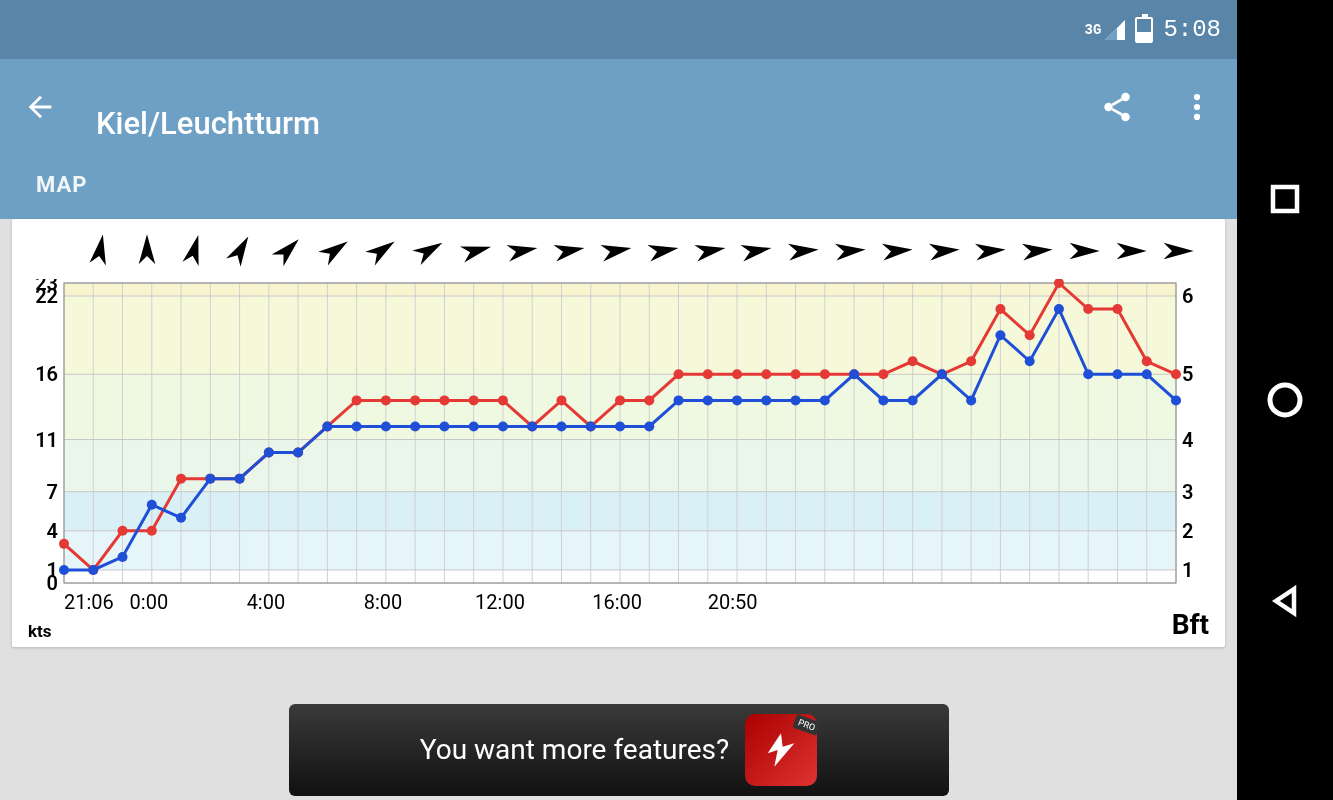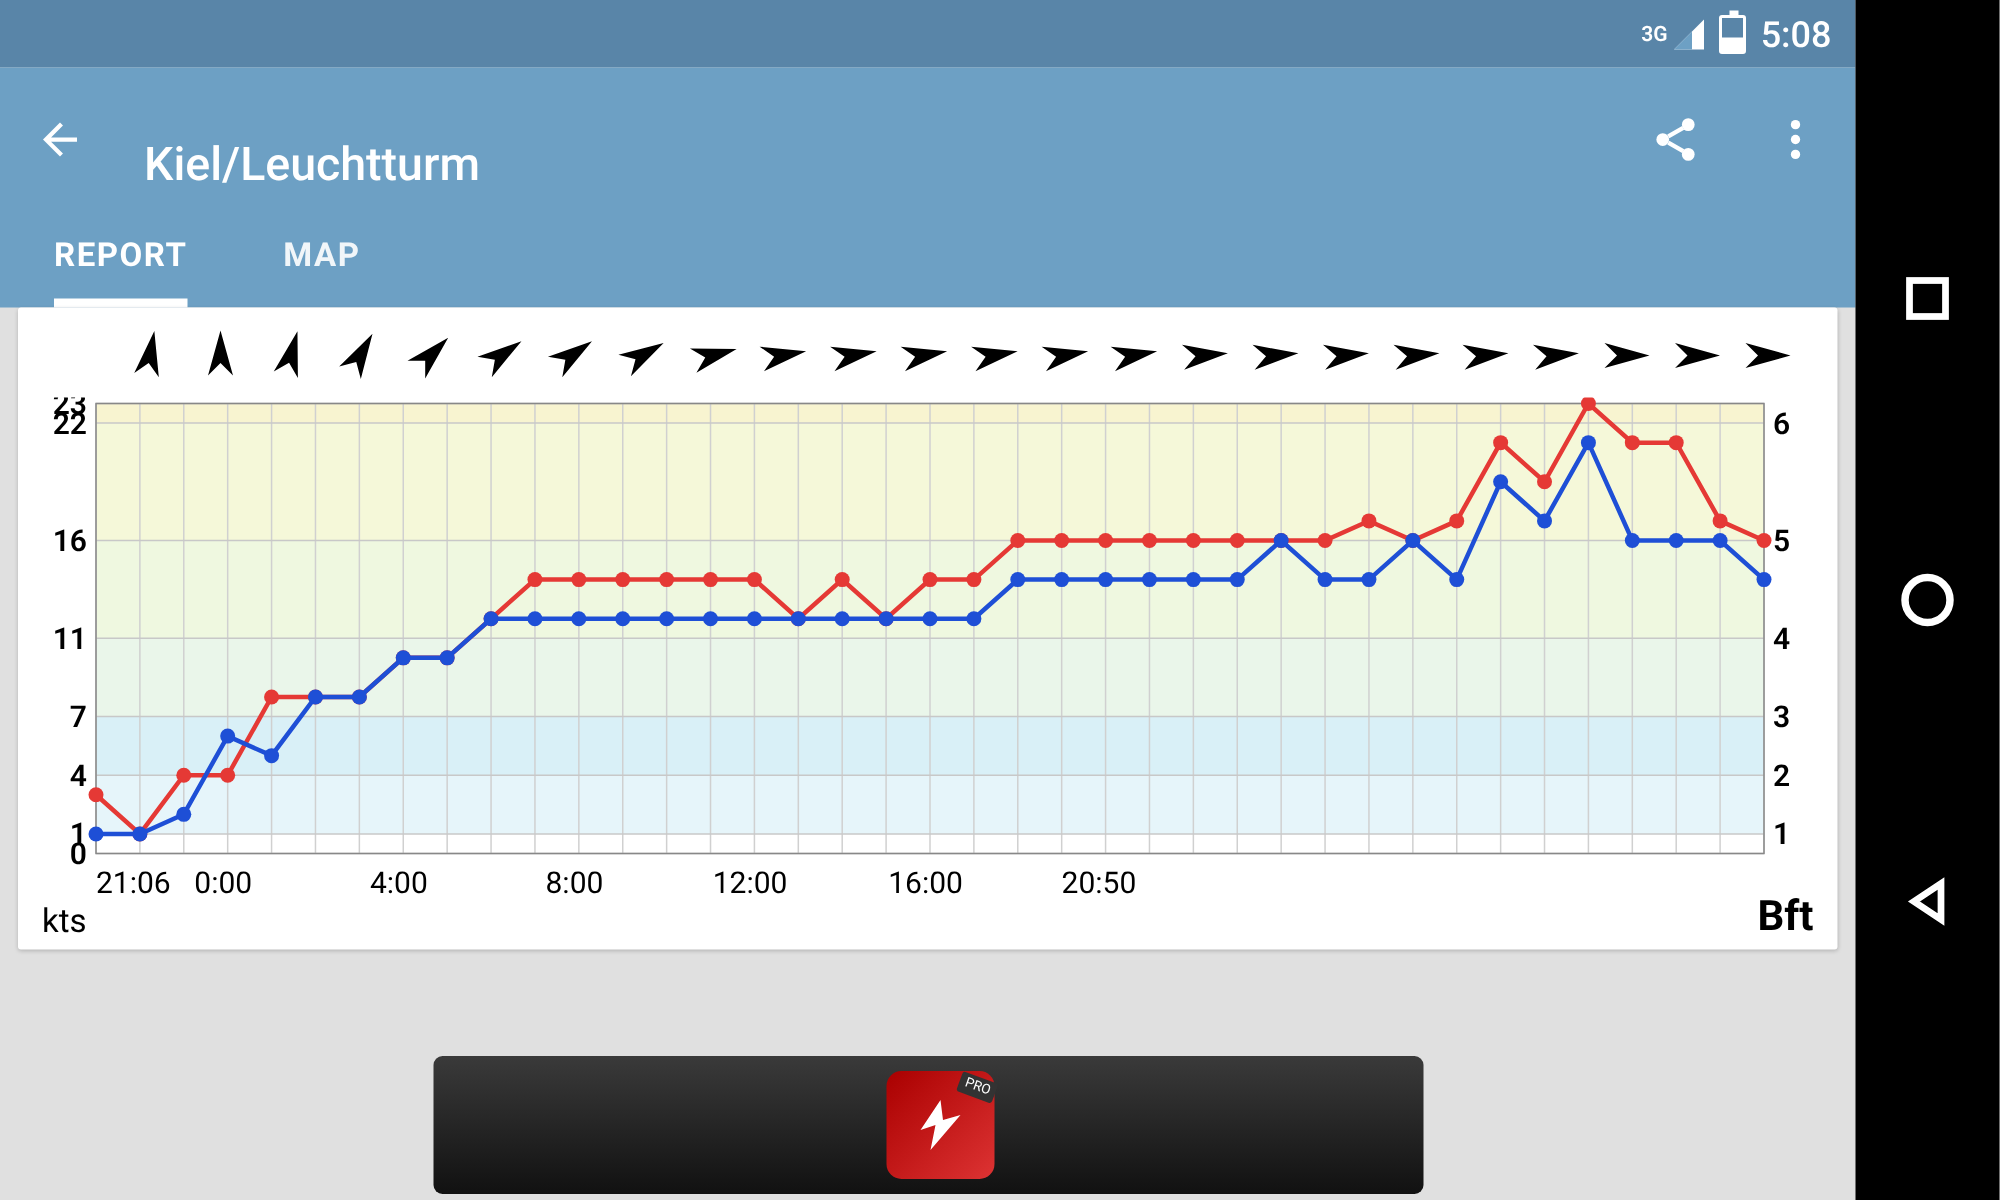--- a/index.html
+++ b/index.html
@@ -1,33 +1,33 @@
 <!DOCTYPE html>
 <html><head>
 <meta charset="utf-8">
 <style>
   * { box-sizing: border-box; margin: 0; padding: 0; }
   html, body { width: 1333px; height: 800px; font-family: Roboto, Arial, sans-serif; overflow: hidden; background: #e0e0e0; }
   .screen { position: relative; width: 1237px; height: 800px; background: #e0e0e0; float: left; }
   .navbar { position: absolute; right: 0; top: 0; width: 96px; height: 800px; background: #000; display: flex; flex-direction: column; justify-content: space-around; align-items: center; padding: 100px 0; }
   .navbar svg { fill: none; stroke: #fff; stroke-width: 3; }
-  .statusbar { height: 45px; background: #5985a8; color: #fff; display: flex; justify-content: flex-end; align-items: center; padding: 0 16px; font-size: 24px; font-weight: 500; gap: 10px; }
+  .statusbar { height: 59px; background: #5985a8; color: #fff; display: flex; justify-content: flex-end; align-items: center; padding: 0 16px; font-size: 24px; font-weight: 500; gap: 10px; font-family: Liberation Mono, monospace; }
   .status-icons { display: flex; align-items: center; gap: 8px; }
   .appbar { background: #6da0c4; color: #fff; }
   .appbar-top { display: flex; align-items: center; height: 96px; padding: 0 16px; gap: 32px; }
   .appbar-top .title { font-size: 31px; font-weight: 500; flex: 1; margin-top: 32px; }
   .appbar-top .icon-btn { width: 48px; height: 48px; display: flex; align-items: center; justify-content: center; cursor: pointer; }
   .tabs { display: flex; gap: 64px; padding: 0 36px; height: 64px; align-items: center; }
   .tab { font-size: 22px; font-weight: 700; letter-spacing: 1px; color: rgba(255,255,255,0.9); height: 100%; display: flex; align-items: center; border-bottom: 6px solid transparent; cursor: pointer; }
   .tab.active { border-bottom-color: #fff; color: #fff; }
   .card { margin: 0 12px 12px 12px; background: #fff; border-radius: 2px; box-shadow: 0 1px 3px rgba(0,0,0,0.2); padding: 4px 8px 8px 8px; position: relative; }
   .arrow-row { display: flex; justify-content: space-between; padding: 8px 20px 4px 60px; }
   .wind-arrow { display: inline-block; }
   .chart-wrap { position: relative; }
-  .unit-left { position: absolute; left: 8px; bottom: -2px; font-weight: 400; font-size: 22px; }
+  .unit-left { position: absolute; left: 8px; bottom: -2px; font-weight: 700; font-size: 17px; }
   .unit-right { position: absolute; right: 8px; bottom: -2px; font-weight: 700; font-size: 28px; }
   svg.chart { display: block; }
   .ad { position: absolute; left: 50%; transform: translateX(-50%); bottom: 4px; width: 660px; height: 92px; background: linear-gradient(#3a3a3a,#111); border-radius: 6px; color: #fff; display: flex; align-items: center; justify-content: center; gap: 16px; font-size: 28px; }
   .ad-text { text-align: center; line-height: 1.3; }
   .ad-icon { width: 72px; height: 72px; background: linear-gradient(135deg,#a00,#d33); border-radius: 10px; position: relative; display: flex; align-items: center; justify-content: center; }
   .ad-icon::after { content: "PRO"; position: absolute; top: 4px; right: -2px; font-size: 9px; background: #333; color: #fff; padding: 2px 4px; transform: rotate(20deg); border-radius: 2px; }
   .battery { width: 18px; height: 26px; border: 2px solid #fff; border-radius: 2px; position: relative; }
   .battery::before { content: ""; position: absolute; top: -5px; left: 5px; width: 6px; height: 3px; background: #fff; }
   .battery-fill { position: absolute; bottom: 0; left: 0; right: 0; height: 40%; background: #fff; }
 </style>
@@ -68,21 +68,20 @@
       </div>
       <div class="icon-btn">
         <svg width="34" height="34" viewBox="0 0 24 24">
             <circle cx="12" cy="5" r="2.2" fill="#fff"></circle>
             <circle cx="12" cy="12" r="2.2" fill="#fff"></circle>
             <circle cx="12" cy="19" r="2.2" fill="#fff"></circle>
           </svg>
       </div>
     </div>
     <div class="tabs">
-      <div class="tab active">REPORT</div>
       <div class="tab">MAP</div>
     </div>
   </div>
 
   <div class="card">
     <div class="arrow-row" id="arrow-row">
         <span class="wind-arrow"><svg width="40" height="40" viewBox="0 0 24 24">
             <path d="M12 2 L17 20 L12 15 L7 20 Z" fill="#000" transform="rotate(10 12 12)"></path>
           </svg></span>
         <span class="wind-arrow"><svg width="40" height="40" viewBox="0 0 24 24">
@@ -314,20 +313,21 @@
           <circle cx="1126.7368421052631" cy="95.30434782608697" r="5" fill="#1e4fd6"></circle>
           <circle cx="1156" cy="121.39130434782606" r="5" fill="#1e4fd6"></circle>
         </svg>
       <div class="unit-left">kts</div>
       <div class="unit-right">Bft</div>
     </div>
   </div>
 
   <div class="ad">
     <div class="ad-text">
+      <div>You want more features?</div>
     </div>
     <div class="ad-icon">
       <svg width="40" height="40" viewBox="0 0 24 24">
           <path d="M12 2 L4 14 L10 12 L8 22 L20 8 L13 10 Z" fill="#fff"></path>
         </svg>
     </div>
   </div>
 </div>
 
 <div class="navbar">

